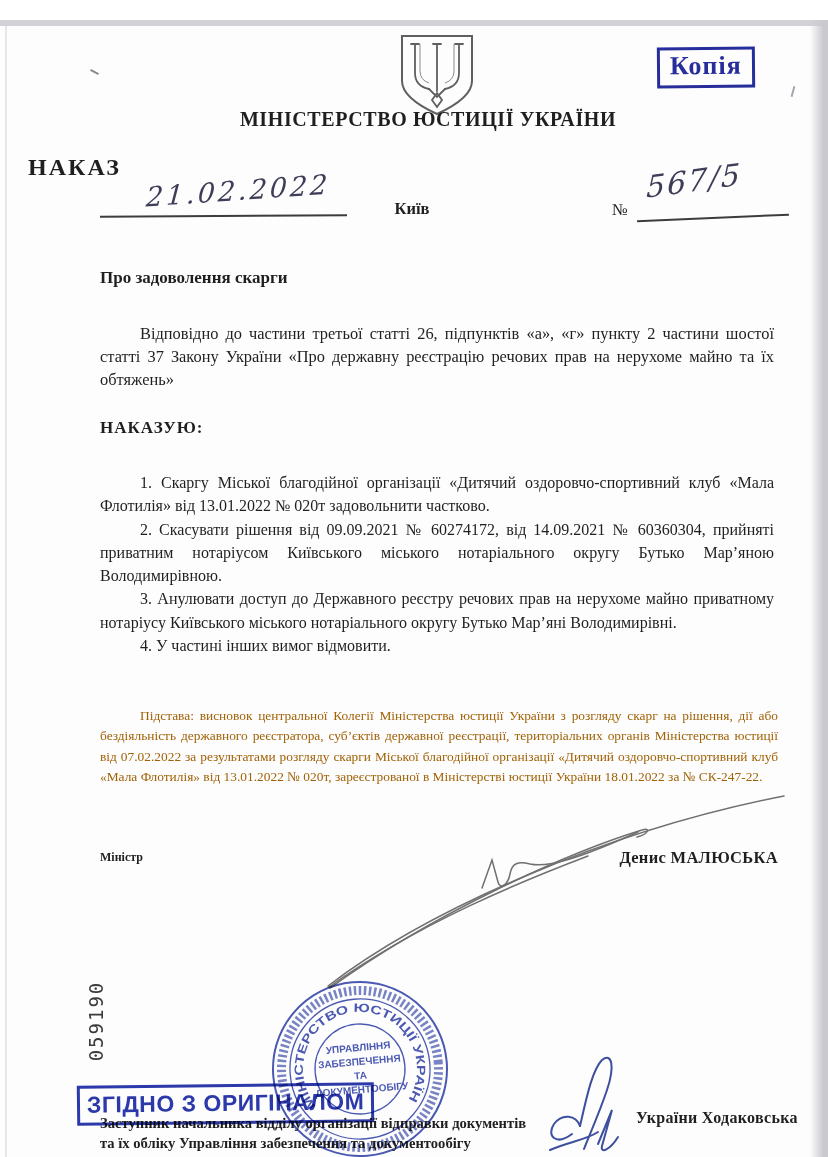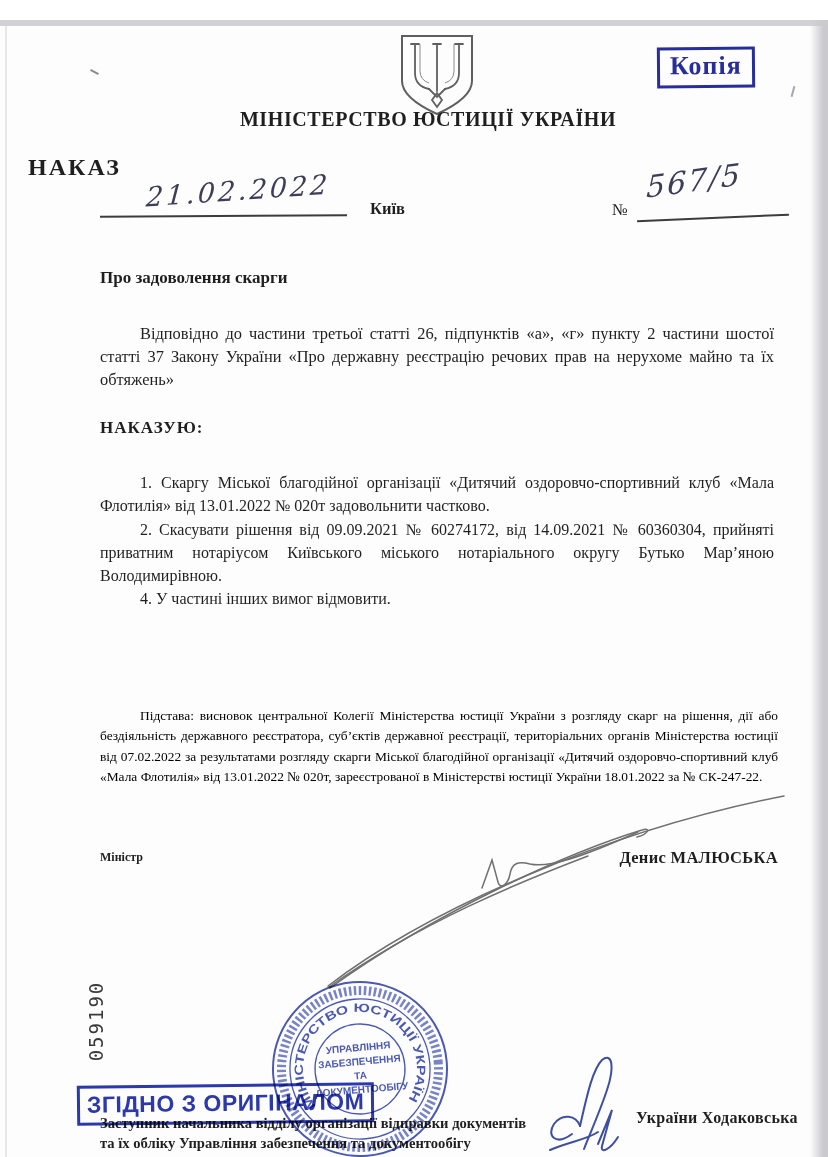--- a/index.html
+++ b/index.html
@@ -23,34 +23,34 @@
     font-weight:bold;font-size:26px;padding:1px 10px 4px 10px;transform:rotate(-0.5deg);
     mix-blend-mode:multiply;letter-spacing:1px;}
   .ministry{left:28px;top:88px;width:800px;text-align:center;font-weight:bold;
     font-size:20px;letter-spacing:0.6px;}
   .doctype{left:28px;top:134px;width:800px;text-align:left;font-weight:bold;
     font-size:24px;letter-spacing:2px;}
   .hand{font-family:"DejaVu Serif",serif;font-style:italic;color:#3d3d58;}
   .date-hand{left:146px;top:155px;font-size:27px;letter-spacing:3px;
     transform:rotate(-4deg) skewX(-8deg);}
   .date-line{left:100px;top:195px;width:247px;border-top:2px solid #3c3c3c;transform:rotate(-0.4deg);}
-  .kyiv{left:370px;top:179px;width:84px;text-align:left;font-weight:bold;font-size:16.5px;}
+  .kyiv{left:370px;top:179px;width:84px;text-align:center;font-weight:bold;font-size:16.5px;}
   .num-sign{left:612px;top:180px;font-size:16.5px;}
   .num-hand{left:646px;top:143px;font-size:30px;letter-spacing:2px;
     transform:rotate(-8deg) skewX(-10deg);}
   .num-line{left:637px;top:197px;width:152px;border-top:2px solid #3c3c3c;transform:rotate(-2.5deg);}
   
   .subject{left:100px;top:248px;font-weight:bold;font-size:17px;}
   .preamble{left:100px;top:302px;width:674px;font-size:16.4px;line-height:23.2px;
     text-align:justify;text-indent:40px;}
   .orderword{left:100px;top:398px;font-weight:bold;font-size:17px;letter-spacing:1px;}
   .items{left:100px;top:451px;width:674px;font-size:16px;line-height:23.3px;text-align:justify;}
   .items p{margin:0;text-indent:40px;}
   .basis{left:100px;top:686px;width:678px;font-size:13.4px;line-height:20.4px;
-    text-align:justify;text-indent:40px;color:#000000;}
+    text-align:justify;text-indent:40px;color:#a16207;}
   .min-title{left:100px;top:830px;font-weight:bold;font-size:12px;}
   .min-name{left:560px;top:828px;width:218px;text-align:right;font-weight:bold;
     font-size:16.5px;letter-spacing:0.3px;}
   
   .form-num{left:36px;top:990px;width:120px;text-align:center;transform:rotate(-90deg);
     font-family:"DejaVu Sans Mono",monospace;font-size:19px;letter-spacing:2px;color:#3a3a3a;}
   .round-stamp{left:268px;top:957px;width:184px;height:184px;transform:rotate(-5deg);
     opacity:0.92;mix-blend-mode:multiply;z-index:4;}
   .certify{left:77px;top:1064px;border:3px solid #2b39ac;color:#2b39ac;
     font-family:"Liberation Sans",sans-serif;font-weight:bold;font-size:23px;
@@ -105,20 +105,21 @@
   <div class="abs num-sign">№</div>
   <div class="abs hand num-hand">567/5</div>
   <div class="abs num-line"></div>
 
   <div class="abs subject">Про задоволення скарги</div>
   <div class="abs preamble">Відповідно до частини третьої статті 26, підпунктів «а», «г» пункту 2 частини шостої статті 37 Закону України «Про державну реєстрацію речових прав на нерухоме майно та їх обтяжень»</div>
   <div class="abs orderword">НАКАЗУЮ:</div>
   <div class="abs items">
     <p>1. Скаргу Міської благодійної організації «Дитячий оздоровчо-спортивний клуб «Мала Флотилія» від 13.01.2022 № 020т задовольнити частково.</p>
     <p>2. Скасувати рішення від 09.09.2021 № 60274172, від 14.09.2021 № 60360304, прийняті приватним нотаріусом Київського міського нотаріального округу Бутько Мар’яною Володимирівною.</p>
+    <p>3. Анулювати доступ до Державного реєстру речових прав на нерухоме майно приватному нотаріусу Київського міського нотаріального округу Бутько Мар’яні Володимирівні.</p>
     <p>4. У частині інших вимог відмовити.</p>
   </div>
   <div class="abs basis">Підстава: висновок центральної Колегії Міністерства юстиції України з розгляду скарг на рішення, дії або бездіяльність державного реєстратора, суб’єктів державної реєстрації, територіальних органів Міністерства юстиції від 07.02.2022 за результатами розгляду скарги Міської благодійної організації «Дитячий оздоровчо-спортивний клуб «Мала Флотилія» від 13.01.2022 № 020т, зареєстрованої в Міністерстві юстиції України 18.01.2022 за № СК-247-22.</div>
 
   <div class="abs min-title">Міністр</div>
   <div class="abs min-name">Денис МАЛЮСЬКА</div>
   <div class="abs sig-minister">
     <svg width="520" height="212" viewBox="0 0 520 212" fill="none" stroke="#707070" stroke-width="1.5" stroke-linecap="round">
       <path d="M58,196 C160,118 340,40 514,6"></path>
       <path d="M60,198 C165,122 300,62 372,40 C381,37 379,44 367,47"></path>

